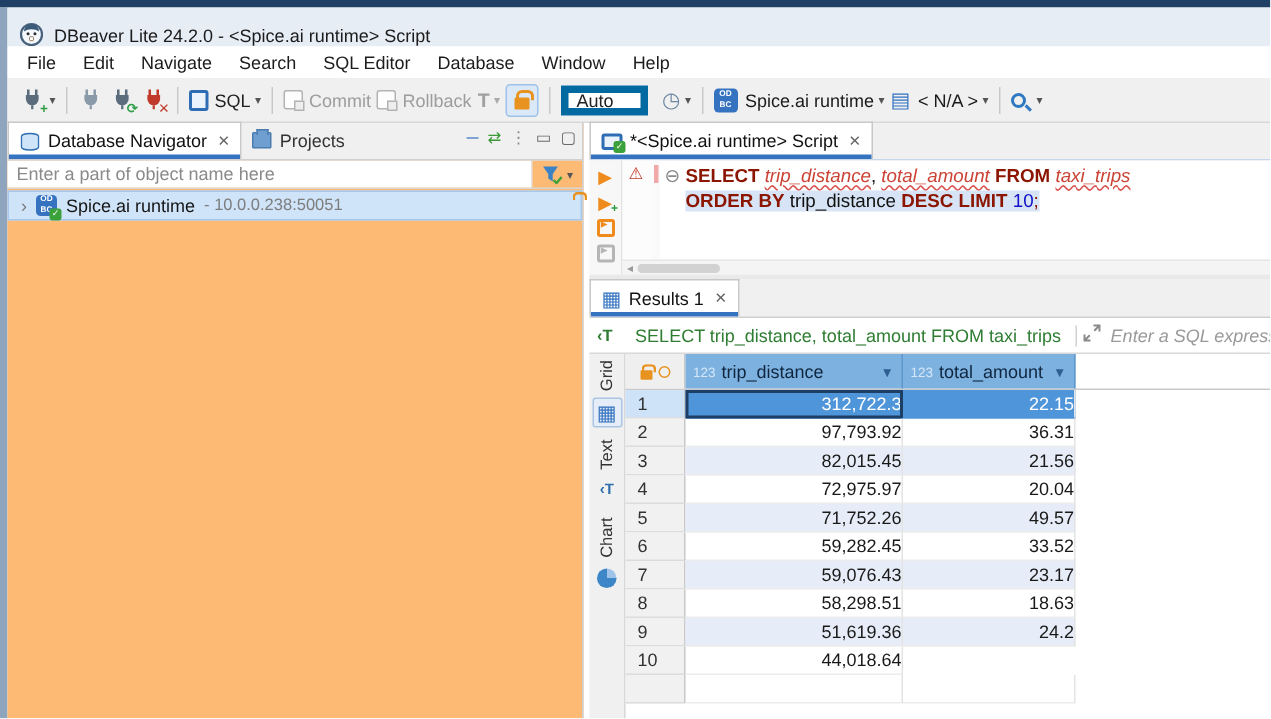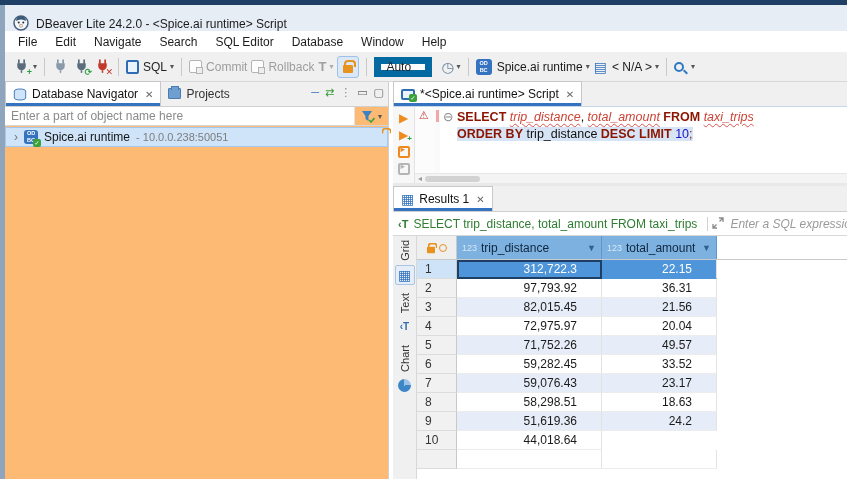--- a/index.html
+++ b/index.html
@@ -30,21 +30,21 @@
   .badge { position: absolute; right: -2px; bottom: -2px; font-size: 9px; font-weight: bold; line-height: 1; }
   .badge.green { color: #2e9e44; }
   .badge.red { color: #c0392b; }
   .sql-ico { width: 13px; height: 14px; border: 2px solid #2e6db4; border-radius: 2px; background: #eaf2fb; }
   .doc-ico { position: relative; width: 13px; height: 13px; border: 1px solid #b3b3b3; border-radius: 2px; background: #fdfdfd; }
   .doc-ico::after { content: ""; position: absolute; right: -2px; bottom: -2px; width: 5px; height: 5px; border: 1px solid #b3b3b3; background: #eee; }
   .tfilter { font-size: 13px; font-weight: bold; color: #a0a0a0; }
   .lockbtn { width: 22px; height: 22px; background: #dbe8f8; border: 1px solid #9ec1e8; border-radius: 3px; display: flex; align-items: center; justify-content: center; }
   .lock { position: relative; width: 10px; height: 8px; background: #e8921f; border-radius: 1px; margin-top: 4px; }
   .lock::before { content: ""; position: absolute; top: -5px; left: 1px; width: 8px; height: 5px; border: 2px solid #e8921f; border-bottom: none; border-radius: 4px 4px 0 0; }
-  .combo { width: 58px; height: 20px; background: #fff; border: 7px solid #0369a1; font-size: 12px; color: #222; display: flex; align-items: center; padding-left: 5px; }
+  .combo { width: 58px; height: 20px; background: #fff; border: 5px solid #0369a1; font-size: 12px; color: #222; display: flex; align-items: center; padding-left: 5px; }
   .clock { font-size: 14px; color: #6e87a3; margin-left: 5px; }
   .dbsq { width: 16px; height: 16px; background: #3573c0; border-radius: 3px; color: #fff; font-size: 5.5px; font-weight: bold; line-height: 1.2; display: flex; flex-direction: column; align-items: center; justify-content: center; }
   .conn-name { font-size: 12px; color: #1a1a1a; margin-left: 5px; }
   .schema-ico { font-size: 14px; color: #3573c0; }
   .mag { position: relative; width: 10px; height: 10px; border: 2px solid #2f79c2; border-radius: 50%; }
   .mag::after { content: ""; position: absolute; left: 7px; top: 7px; width: 5px; height: 2px; background: #2f79c2; transform: rotate(45deg); }
 
   
   .nav-panel { position: absolute; left: 5px; top: 82px; width: 384px; height: 397px; background: #fdba74; border-right: 1px solid #cfcfcf; }
   .tabbar { height: 25px; background: #f0f0f0; border-bottom: 1px solid #d0d0d0; display: flex; align-items: flex-end; position: relative; }
@@ -105,21 +105,21 @@
 
   .hsash { position: absolute; left: 393px; top: 183px; width: 454px; height: 3px; background: #e9e9e9; }
 
   
   .results { position: absolute; left: 393px; top: 186px; width: 454px; height: 293px; background: #fff; }
   .res-tabbar { height: 26px; background: #f0f0f0; border-bottom: 1px solid #cfcfcf; display: flex; align-items: flex-end; }
   .grid-glyph { color: #3573c0; font-size: 14px; line-height: 1; }
   .querybar { height: 24px; background: #fff; border-bottom: 1px solid #d8d8d8; display: flex; align-items: center; padding-left: 5px; }
   .qt-ico { font-size: 11px; font-weight: bold; color: #2e7d32; flex: none; }
   .qt-ico .lt { color: #2e7d32; }
-  .query-text { font-size: 12px; color: #2e7d32; white-space: nowrap; overflow: hidden; width: 290px; margin-left: 5px; flex: none; }
+  .query-text { font-size: 12px; color: #2e7d32; white-space: nowrap; overflow: hidden; width: 290px; margin-left: 15px; flex: none; }
   .qsep { width: 1px; height: 14px; background: #d0d0d0; margin: 0 4px; flex: none; }
   .expand-ico { flex: none; }
   .res-filter-input { flex: 1; min-width: 0; border: none; outline: none; font-size: 12px; font-style: italic; color: #555; padding-left: 6px; font-family: inherit; }
   .res-filter-input::placeholder { color: #9a9a9a; font-style: italic; }
 
   .res-body { position: absolute; left: 0; top: 50px; right: 0; bottom: 0; }
   .res-vtabs { position: absolute; left: 0; top: 0; width: 24px; height: 100%; background: #f0f0f0; border-right: 1px solid #d8d8d8; display: flex; flex-direction: column; align-items: center; padding-top: 4px; }
   .vtab { display: flex; flex-direction: column; align-items: center; margin-bottom: 8px; }
   .vtab-label { writing-mode: vertical-rl; transform: rotate(180deg); font-size: 11px; color: #333; margin-bottom: 4px; }
   .vtab-ico { width: 20px; height: 20px; display: flex; align-items: center; justify-content: center; border-radius: 2px; }
@@ -132,21 +132,21 @@
   .g-corner { width: 40px; background: #efefef; border-right: 1px solid #c9c9c9; display: flex; align-items: center; justify-content: center; gap: 3px; }
   .corner-circle { width: 8px; height: 8px; border: 1.5px solid #e8921f; border-radius: 50%; }
   .g-col { display: flex; align-items: center; background: #7db1e0; border-right: 1px solid #5f97cc; padding: 0 5px; }
   .g-col .tbadge { font-size: 9px; color: #d5e7f7; margin-right: 4px; }
   .g-col .cname { color: #10263e; flex: 1; }
   .g-col .sort { font-size: 9px; color: #2f5f93; }
   .col1 { width: 145px; }
   .col2 { width: 115px; }
   .g-row { display: flex; height: 19px; }
   .g-num { width: 40px; background: #f1f1f1; border-right: 1px solid #c9c9c9; border-bottom: 1px solid #dcdcdc; color: #333; padding-left: 8px; display: flex; align-items: center; }
-  .g-cell { display: flex; align-items: center; justify-content: flex-end; padding-right: 24px; border-right: 1px solid #e3e3e3; border-bottom: 1px solid #ececec; color: #1a1a1a; }
+  .g-cell { display: flex; align-items: center; justify-content: flex-end; border-right: 1px solid #e3e3e3; border-bottom: 1px solid #ececec; color: #1a1a1a; }
   .g-row.striped .g-cell { background: #e7edf8; }
   .g-row.selected .g-num { background: #cfe3f8; }
   .g-row.selected .g-cell { background: #4e95d9; color: #fff; border-bottom-color: #4e95d9; }
   .g-row.selected .g-cell.focus { outline: 2px solid #1d3f66; outline-offset: -2px; }
 </style>
 </head>
 <body>
 
 <div class="window">
   <div class="edge-top"></div>

